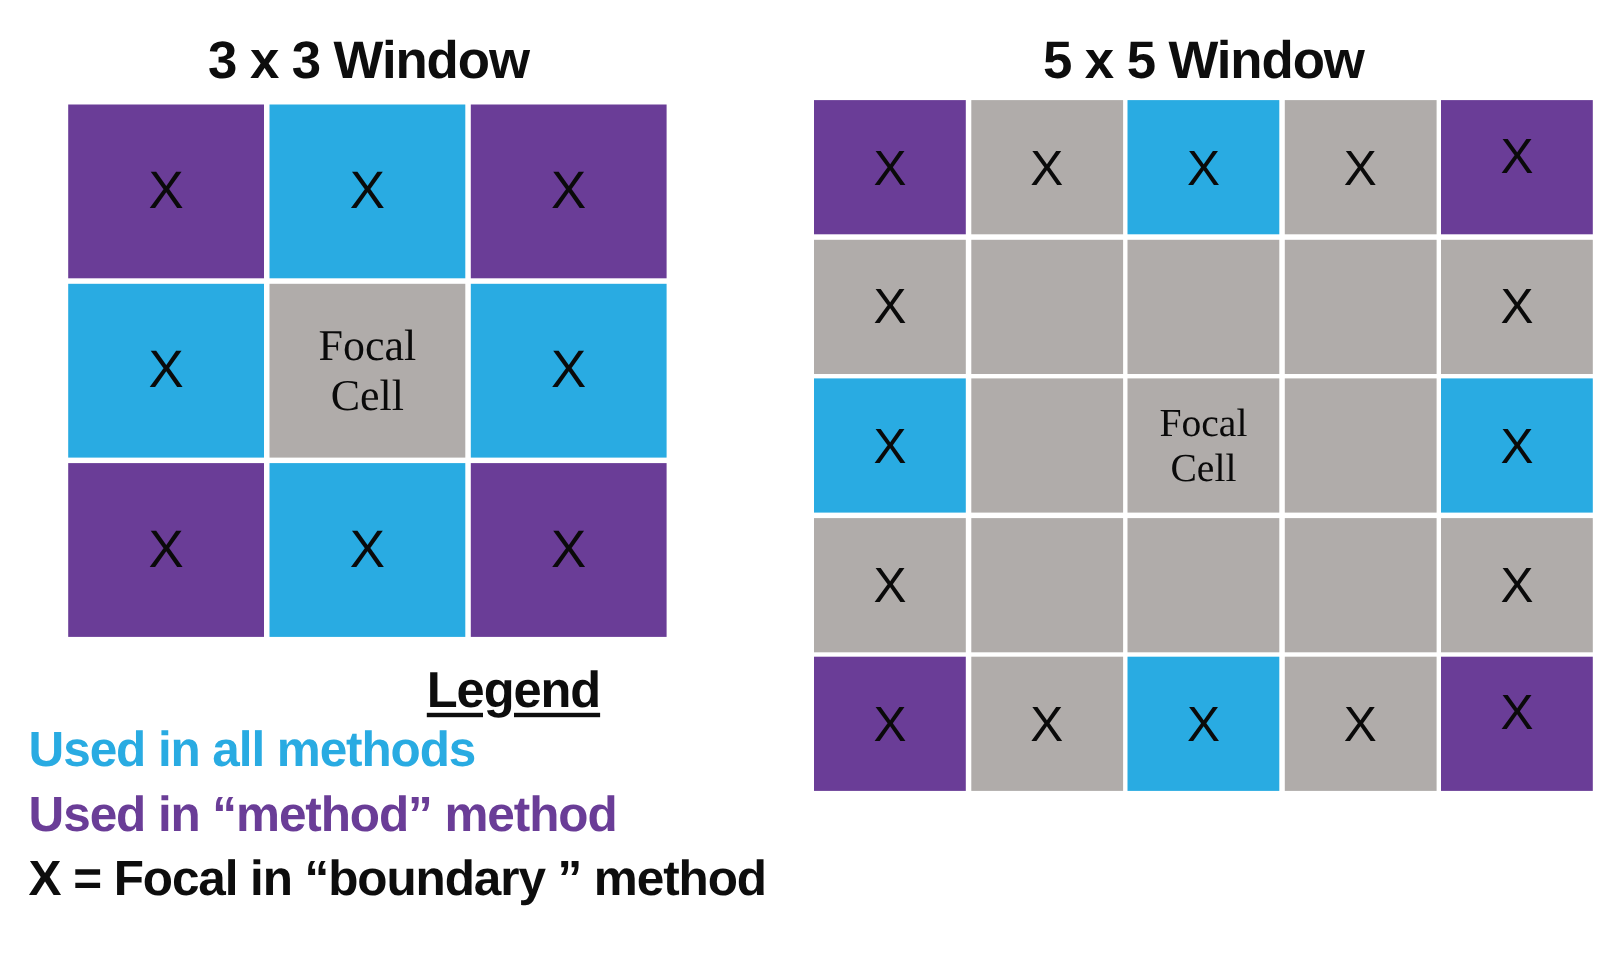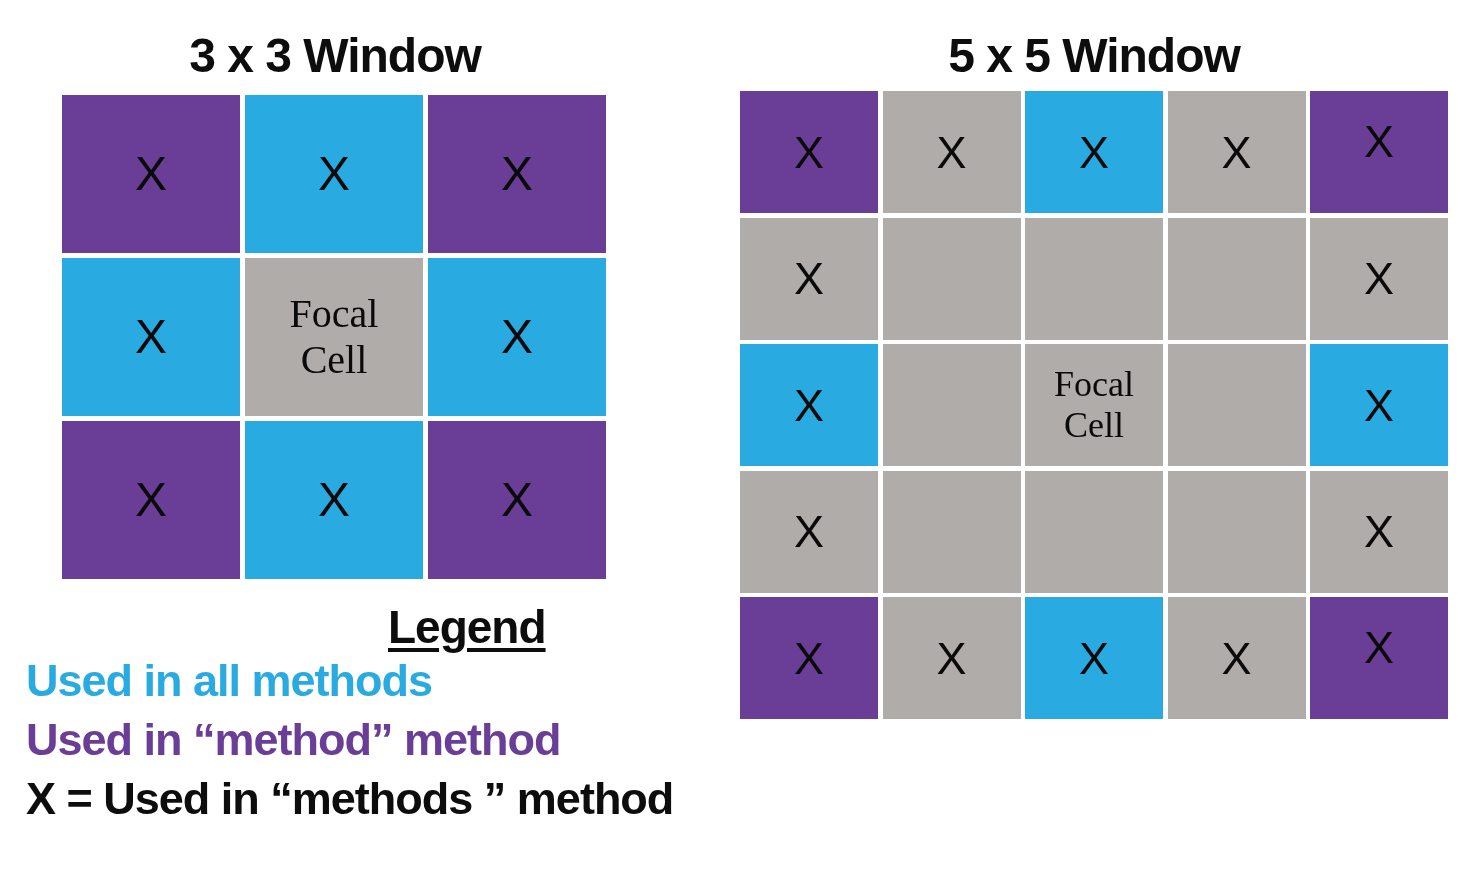--- a/index.html
+++ b/index.html
@@ -185,16 +185,16 @@
       <div class="cell c-purple">
         <span class="xmark raised">X</span>
       </div>
     </div>
 
   <div class="legend-heading">Legend</div>
 
   <div id="legend-items">
       <div class="legend-item" style="top: 655px; color: rgb(41, 171, 226);">Used in all methods</div>
       <div class="legend-item" style="top: 714px; color: rgb(106, 61, 151);">Used in “method” method</div>
-      <div class="legend-item" style="top: 773px; color: rgb(13, 13, 13);">X = Used in “methods ” method</div>
+      <div class="legend-item" style="top: 773px; color: rgb(13, 13, 13);">X = Focal in “boundary ” method</div>
     </div>
 
 </div>
 
 </body></html>

